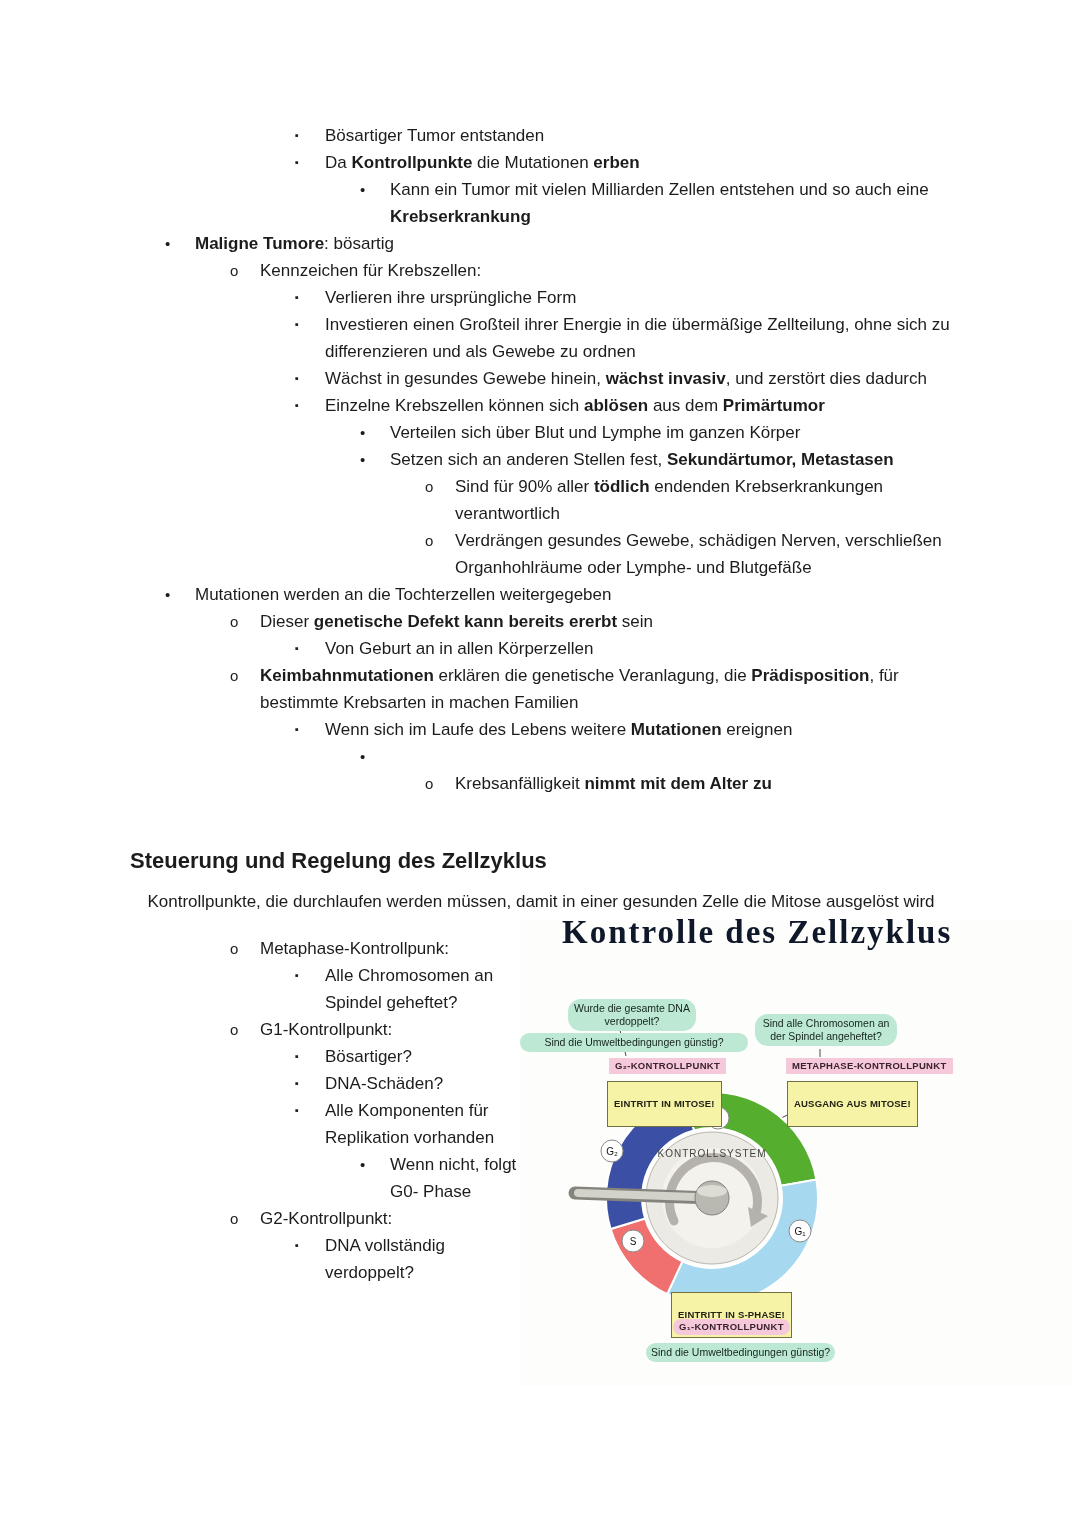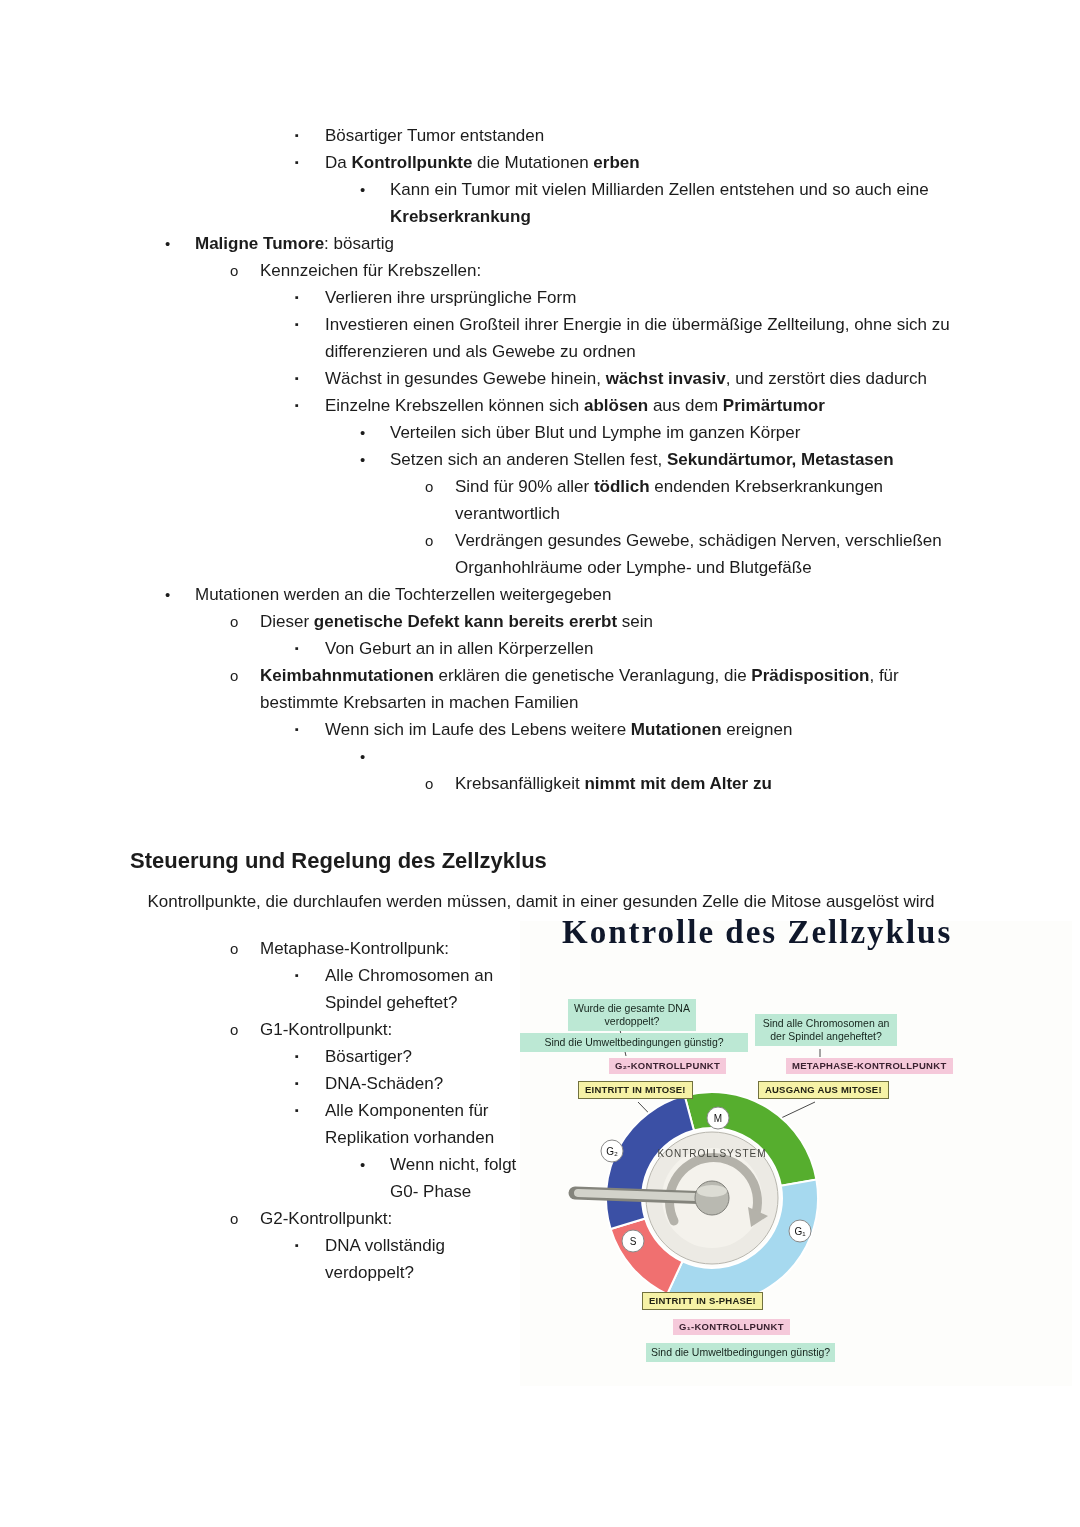--- a/index.html
+++ b/index.html
@@ -46,34 +46,34 @@
   .fig-title{
     position:absolute;left:42px;top:-2px;
     font-size:33px;font-weight:bold;letter-spacing:2px;
     color:#1b79c0;white-space:nowrap;z-index:3;
   }
   .fig-svg{position:absolute;left:0;top:0;z-index:1;}
   .qbox{
     position:absolute;z-index:2;
     background:#bce8d4;color:#15241c;
     font-size:10.5px;line-height:13px;
-    padding:3px 5px;text-align:center;
+    padding:3px 5px;text-align:center;border-radius:13px;
   }
   .cpt{
     position:absolute;z-index:2;
     background:#f5c9da;color:#3a2230;
     font-size:9.5px;line-height:12px;font-weight:bold;
     letter-spacing:0.3px;padding:2px 6px;white-space:nowrap;margin-left:31px;
   }
   .evt{
     position:absolute;z-index:2;
     background:#f6f2a6;color:#222215;
     border:1px solid #71713f;
     font-size:9.5px;line-height:12px;font-weight:bold;
-    letter-spacing:0.2px;padding:2px 6px;white-space:nowrap;
+    letter-spacing:0.2px;padding:16px 6px;white-space:nowrap;margin-left:29px;
   }
   .qtext-wide{width:218px;}
 </style>
 </head>
 <body>
 
 <div class="page">
   <div class="content">
 
     <div id="outline-top">
@@ -253,19 +253,19 @@
         <div class="qbox qtext-wide" style="left:0px;top:112px;">Sind die Umweltbedingungen günstig?</div>
         <div class="qbox" style="left:235px;top:93px;width:132px;">Sind alle Chromosomen an der Spindel angeheftet?</div>
 
         <div class="cpt" style="left:58px;top:137px;">G₂-KONTROLLPUNKT</div>
         <div class="cpt" style="left:235px;top:137px;">METAPHASE-KONTROLLPUNKT</div>
 
         <div class="evt" style="left:58px;top:160px;">EINTRITT IN MITOSE!</div>
         <div class="evt" style="left:238px;top:160px;">AUSGANG AUS MITOSE!</div>
 
         <div class="evt" style="left:122px;top:371px;">EINTRITT IN S-PHASE!</div>
-        <div class="cpt" style="left:122px;top:398px;">G₁-KONTROLLPUNKT</div>
+        <div class="cpt" style="left:122px;top:398px;border-radius:8px;">G₁-KONTROLLPUNKT</div>
         <div class="qbox" style="left:126px;top:422px;white-space:nowrap;">Sind die Umweltbedingungen günstig?</div>
       </div>
     </div>
 
   </div>
 </div>
 
 </body></html>

